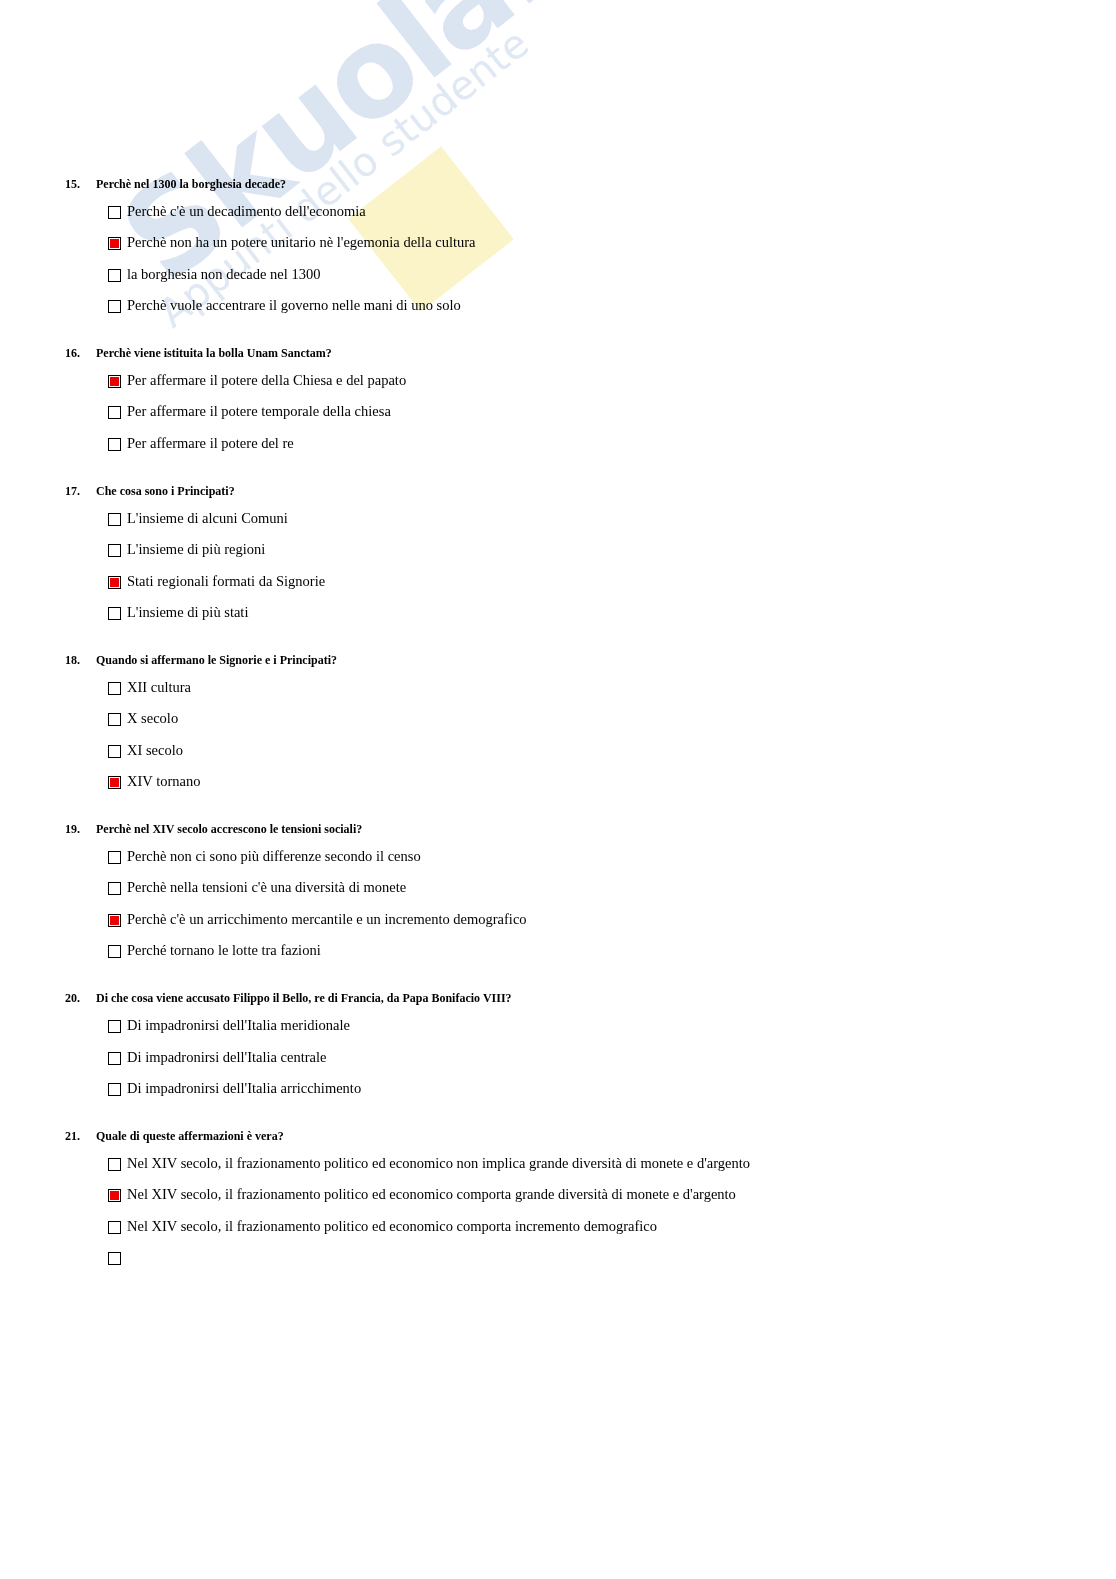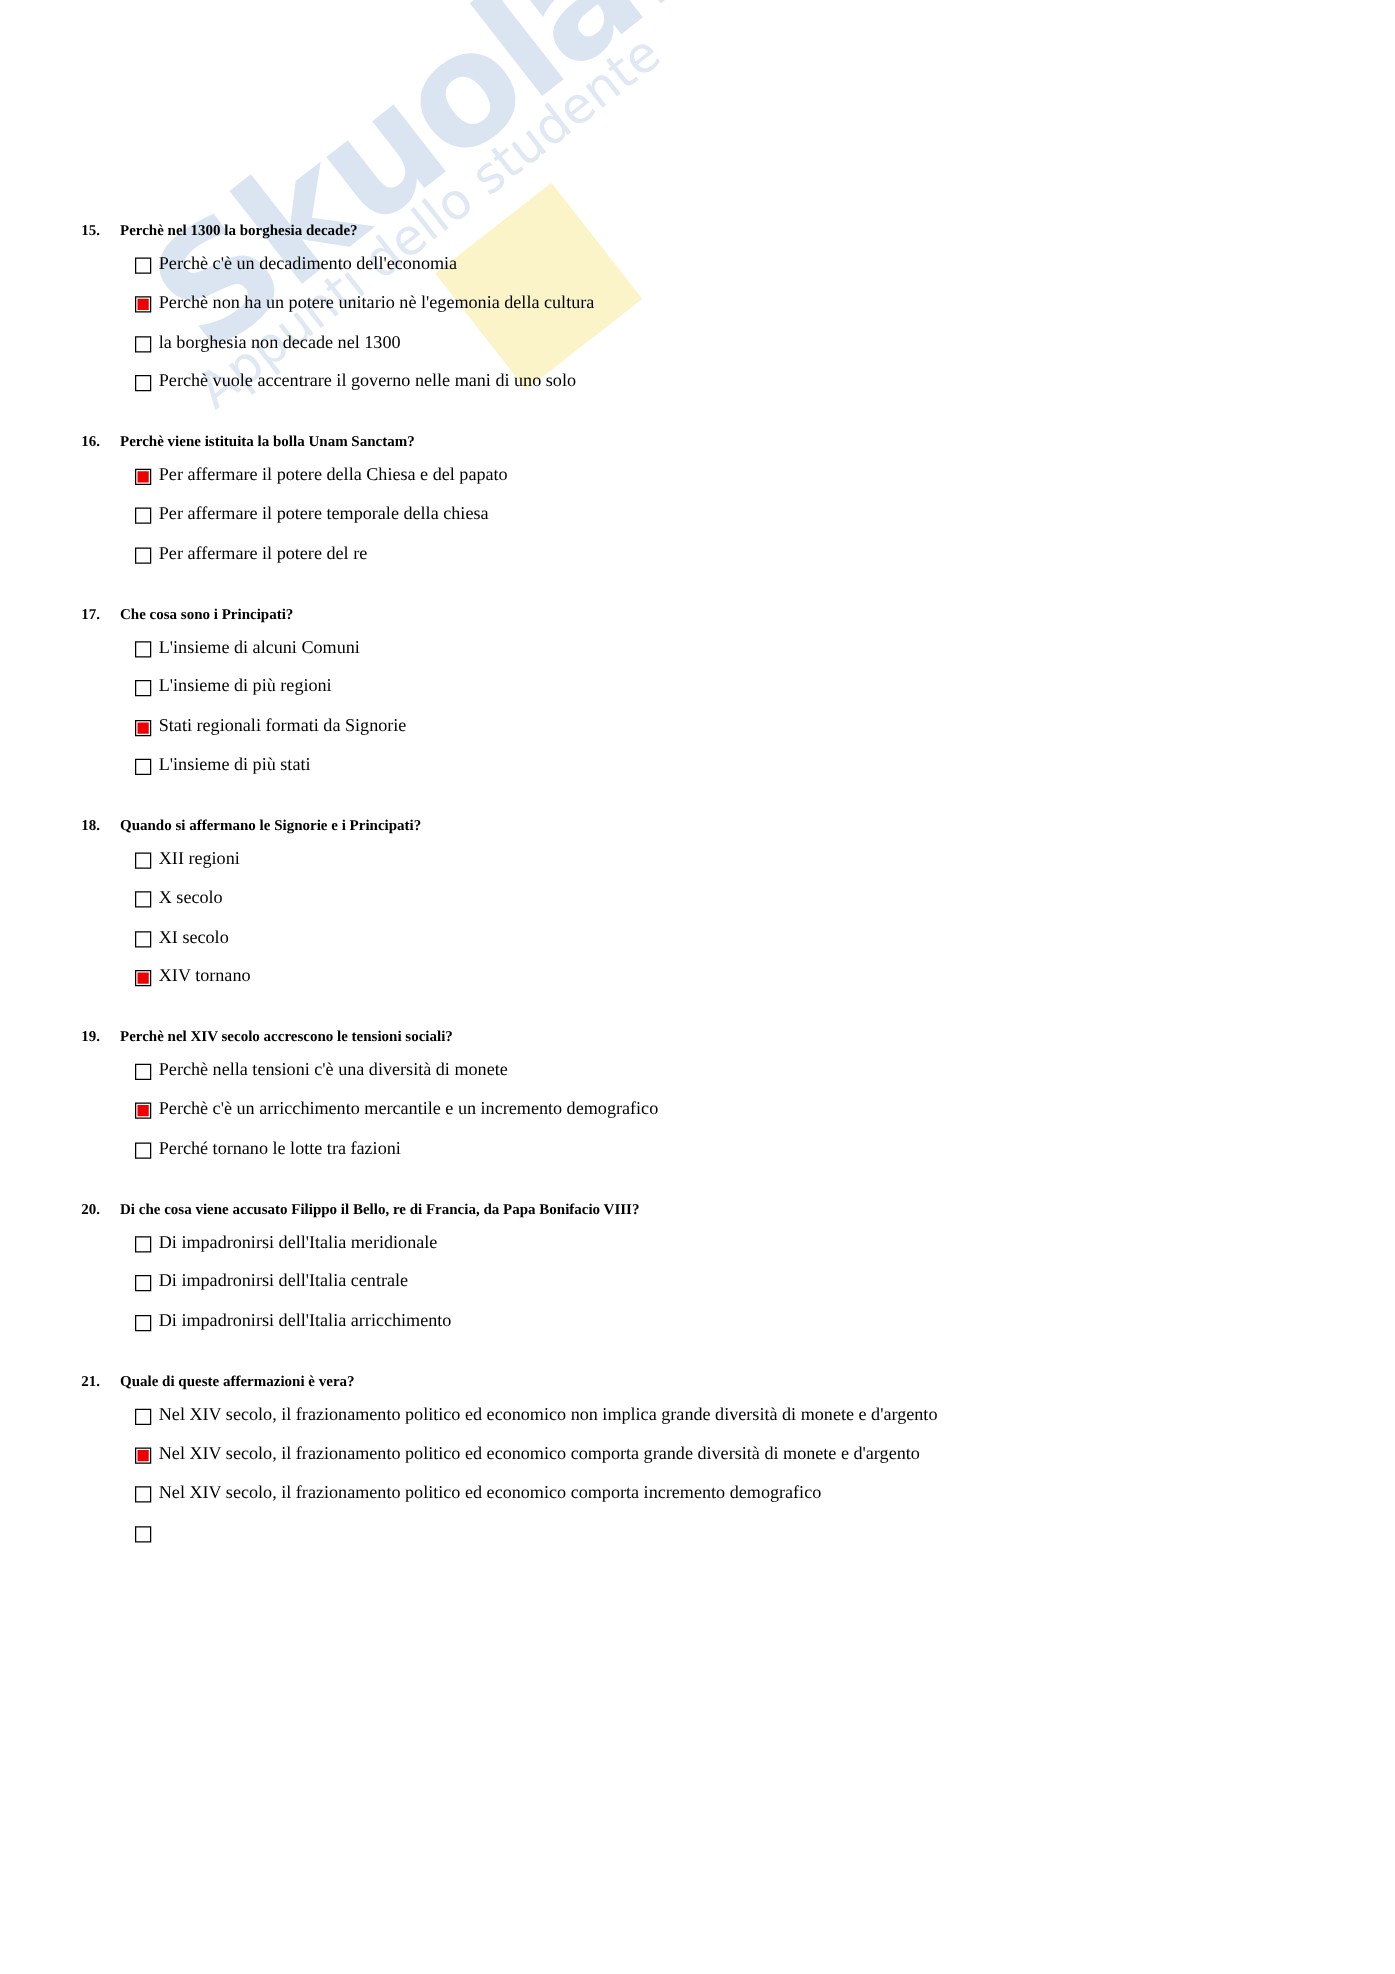--- a/index.html
+++ b/index.html
@@ -180,38 +180,42 @@
         <div class="option-row">
           <span class="checkbox"></span>
           <span class="option-label">L'insieme di più stati</span>
         </div>
         <div class="block-gap"></div>
       </div>
       <div class="question-block">
         <div class="q-head"><span class="q-num">18.</span><span>Quando si affermano le Signorie e i Principati?</span></div>
         <div class="option-row">
           <span class="checkbox"></span>
-          <span class="option-label">XII regioni</span>
+          <span class="option-label">XII cultura</span>
         </div>
         <div class="option-row">
           <span class="checkbox"></span>
           <span class="option-label">X secolo</span>
         </div>
         <div class="option-row">
           <span class="checkbox"></span>
           <span class="option-label">XI secolo</span>
         </div>
         <div class="option-row">
           <span class="checkbox checked"></span>
           <span class="option-label">XIV tornano</span>
         </div>
         <div class="block-gap"></div>
       </div>
       <div class="question-block">
         <div class="q-head"><span class="q-num">19.</span><span>Perchè nel XIV secolo accrescono le tensioni sociali?</span></div>
+        <div class="option-row">
+          <span class="checkbox"></span>
+          <span class="option-label">Perchè non ci sono più differenze secondo il censo</span>
+        </div>
         <div class="option-row">
           <span class="checkbox"></span>
           <span class="option-label">Perchè nella tensioni c'è una diversità di monete</span>
         </div>
         <div class="option-row">
           <span class="checkbox checked"></span>
           <span class="option-label">Perchè c'è un arricchimento mercantile e un incremento demografico</span>
         </div>
         <div class="option-row">
           <span class="checkbox"></span>

